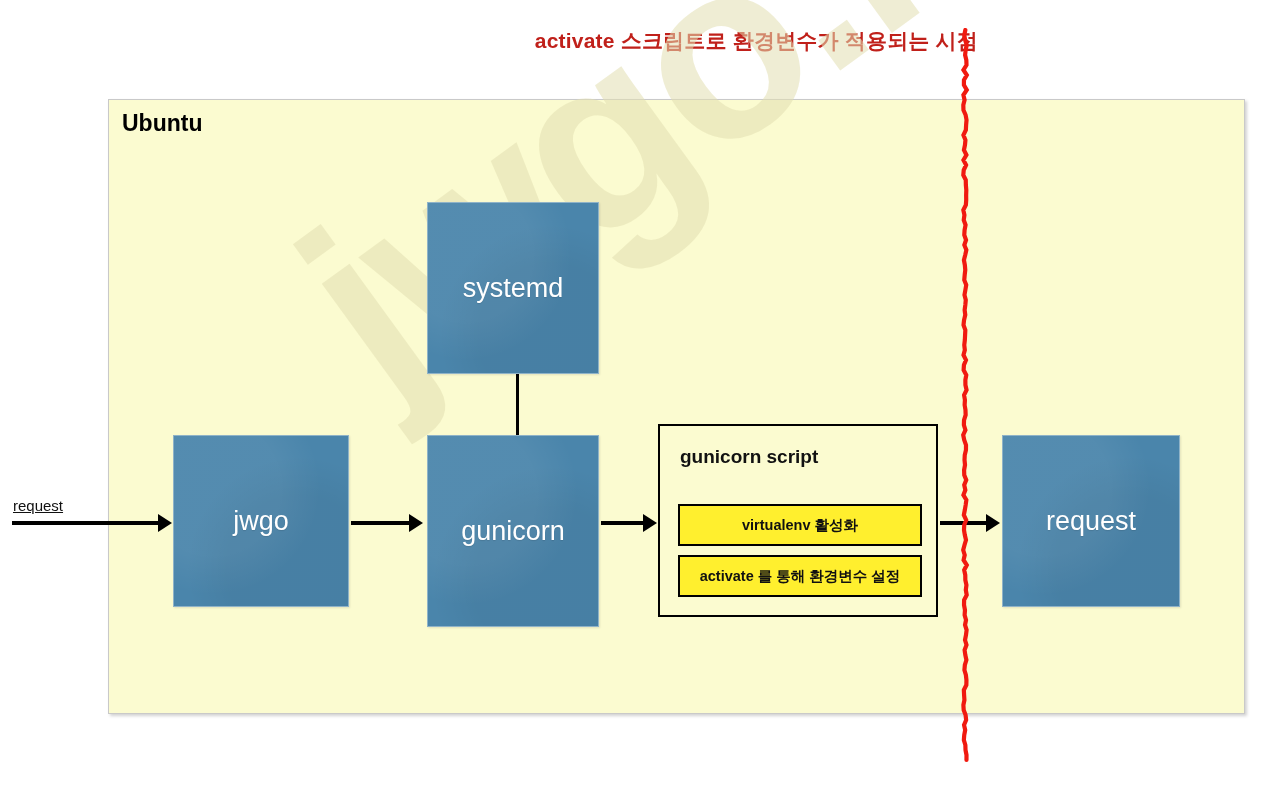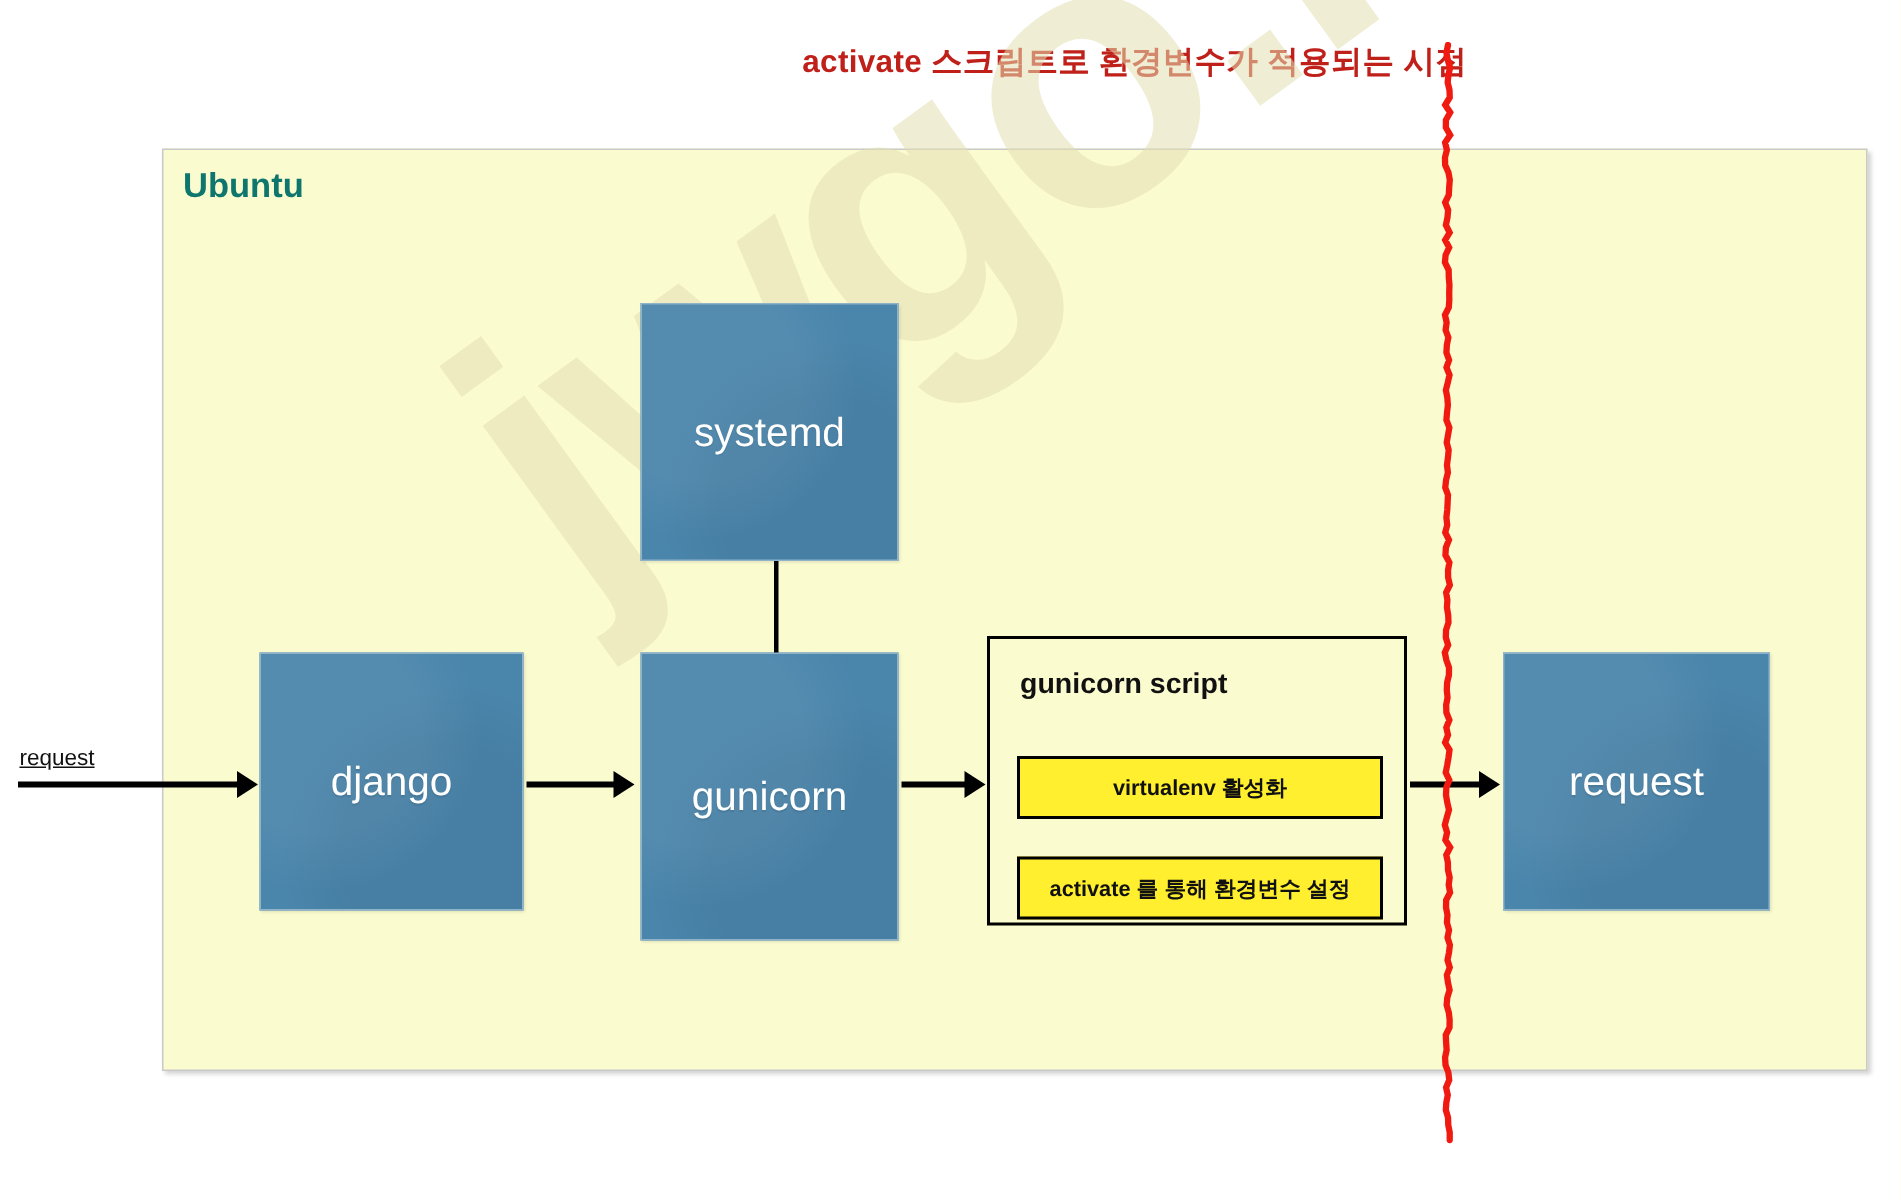--- a/index.html
+++ b/index.html
@@ -44,21 +44,21 @@
     border: 1px solid #c9c9c9;
     box-shadow: 2px 2px 3px rgba(0,0,0,0.18);
     box-sizing: border-box;
   }
   .ubuntu-label {
     position: absolute;
     left: 122px;
     top: 110px;
     font-size: 23px;
     font-weight: bold;
-    color: #0f766e;
+    color: #000000;
   }
 
   
   .watermark {
     position: absolute;
     left: 250px;
     top: 215px;
     width: 800px;
     height: 380px;
     pointer-events: none;
@@ -133,21 +133,21 @@
     border: 2px solid #000000;
     box-sizing: border-box;
     display: flex;
     align-items: center;
     justify-content: center;
     font-size: 14.5px;
     font-weight: bold;
     color: #111111;
   }
   #step-0 { top: 78px; }
-  #step-1 { top: 145px; }
+  #step-1 { top: 129px; }
 
   
   .conn {
     position: absolute;
     background: #000000;
   }
   
   #conn-systemd {
     left: 516px;
     top: 374px;
@@ -214,21 +214,21 @@
     <div class="watermark-text">jwgo.kr</div>
   </div>
 
   <div class="ubuntu-label">Ubuntu</div>
 
   <div class="blue-box" id="box-systemd">
     <span class="blue-label">systemd</span>
   </div>
 
   <div class="blue-box" id="box-nginx">
-    <span class="blue-label">django</span>
+    <span class="blue-label">jwgo</span>
   </div>
 
   <div class="blue-box" id="box-gunicorn">
     <span class="blue-label">gunicorn</span>
   </div>
 
   <div class="blue-box" id="box-django">
     <span class="blue-label">request</span>
   </div>
 

